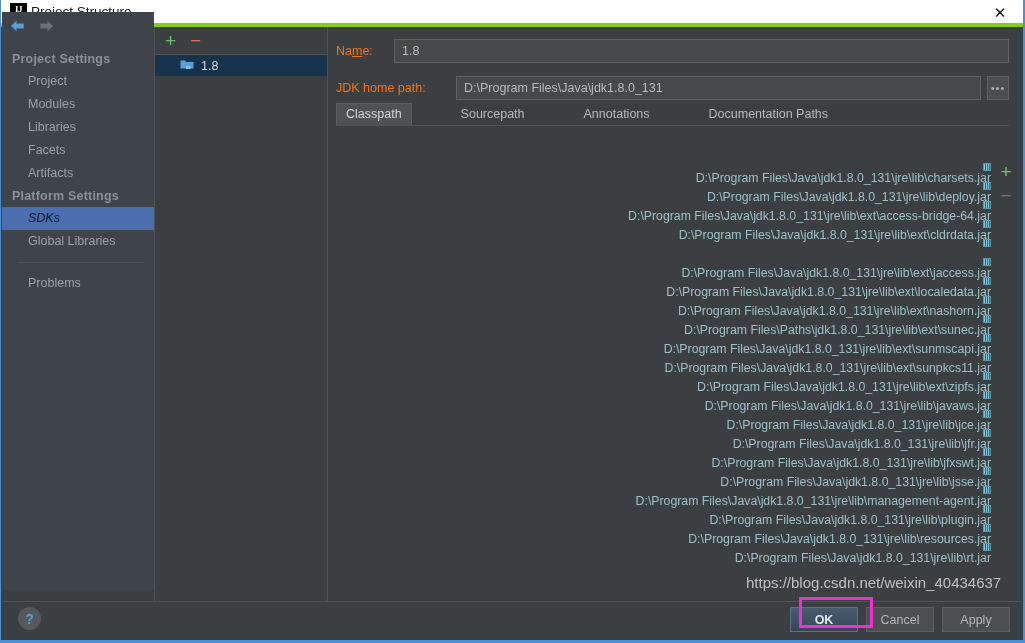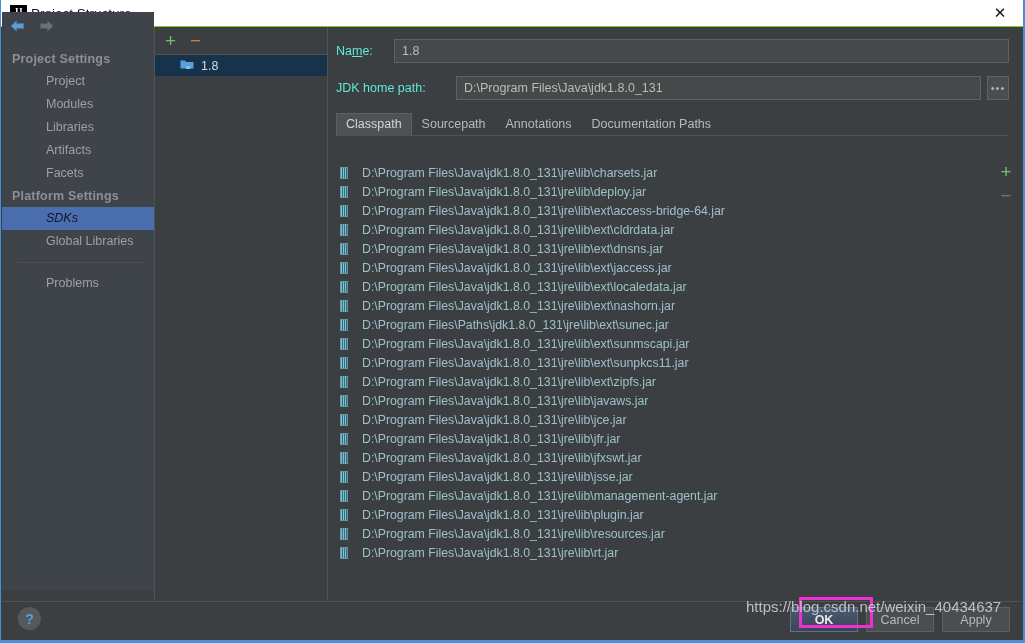--- a/index.html
+++ b/index.html
@@ -22,21 +22,21 @@
     border-bottom: 3px solid #4a90d9;
   }
 
   
   .titlebar {
     position: absolute;
     left: 0; top: 0;
     width: 100%;
     height: 27px;
     background: #ffffff;
-    border-bottom: 1px solid #84cc16;
+    border-bottom: 4px solid #84cc16;
     display: flex;
     align-items: center;
     box-sizing: border-box;
   }
   .title-icon {
     width: 17px; height: 17px;
     margin-left: 9px;
     background: #000000;
     color: #ffffff;
     font-size: 9px;
@@ -94,21 +94,21 @@
   .side-group {
     font-size: 12.5px;
     color: #8d9096;
     font-weight: bold;
     padding: 4px 0 4px 10px;
     letter-spacing: .2px;
   }
   .side-item {
     font-size: 12.5px;
     color: #9da0a6;
-    padding: 3px 0 3px 44px;
+    padding: 3px 0 3px 26px;
     cursor: pointer;
     line-height: 17px;
   }
   .side-item.selected {
     background: #4b6eaf;
     color: #0f172a;
     font-style: italic;
   }
   .side-sep {
     margin: 9px 10px 9px 16px;
@@ -172,21 +172,21 @@
   }
   .form-row {
     display: flex;
     align-items: center;
     padding: 0 12px 0 7px;
     height: 26px;
     margin-top: 11px;
   }
   .form-label {
     font-size: 12.5px;
-    color: #5eead4;
+    color: #f97316;
     width: 0;
     white-space: nowrap;
     margin-right: 10px;
   }
   .form-label.name { min-width: 48px; width: auto; }
   .form-label.jdk  { min-width: 110px; width: auto; }
   .lbl-u { text-decoration: underline; }
   .text-field {
     flex: 1;
     height: 24px;
@@ -212,24 +212,25 @@
     align-items: center;
     justify-content: center;
     box-sizing: border-box;
     cursor: pointer;
     letter-spacing: 1px;
   }
 
   
   .tabs {
     display: flex;
-    margin: 12px 0 0 7px;
+    margin: 2px 0 0 7px;
     border-bottom: 1px solid #4f5356;
     width: calc(100% - 19px);
     box-sizing: border-box;
+    gap: 39px;
   }
   .tab {
     font-size: 12.5px;
     color: #b6b9bd;
     padding: 3px 9px 4px 9px;
     border: 1px solid transparent;
     border-bottom: none;
     cursor: pointer;
     white-space: nowrap;
   }
@@ -244,24 +245,25 @@
     position: absolute;
     left: 7px;
     top: 136px;
     right: 30px;
     bottom: 10px;
     overflow: hidden;
   }
   .cp-row {
     height: 19px;
     display: flex;
-    align-items: center;
-    gap: 14px;
+    align-items: flex-end;
+    gap: 0;
     padding-left: 4px;
     cursor: pointer;
+    flex-direction: column;
   }
   .cp-label {
     font-size: 12.3px;
     color: #9ec0c9;
     white-space: nowrap;
   }
   .jar-icon {
     width: 8px; height: 12px;
     flex: 0 0 8px;
     background: repeating-linear-gradient(
@@ -354,21 +356,21 @@
     top: 597px;
     width: 74px;
     height: 31px;
     border: 3px solid #ef2fd4;
     box-sizing: border-box;
     pointer-events: none;
   }
   .watermark {
     position: absolute;
     left: 745px;
-    top: 598px;
+    top: 574px;
     font-size: 15px;
     color: #cfd2d5;
     opacity: .88;
     white-space: nowrap;
     pointer-events: none;
     font-family: "Liberation Sans", sans-serif;
   }
 </style>
 </head>
 <body>
@@ -392,22 +394,22 @@
         <svg width="17" height="14" viewBox="0 0 17 14">
           <path d="M9.5 2 L15 7 L9.5 12 L9.5 9.3 L2.5 9.3 L2.5 4.7 L9.5 4.7 Z" fill="#6d7178" stroke="#5b5f66" stroke-width="0.8"></path>
         </svg>
       </span>
     </div>
     <div class="side-list">
       <div class="side-group">Project Settings</div>
       <div class="side-item">Project</div>
       <div class="side-item">Modules</div>
       <div class="side-item">Libraries</div>
+      <div class="side-item">Facets</div>
       <div class="side-item">Artifacts</div>
-      <div class="side-item">Facets</div>
       <div class="side-group">Platform Settings</div>
       <div class="side-item selected">SDKs</div>
       <div class="side-item">Global Libraries</div>
       <div class="side-sep"></div>
       <div class="side-item">Problems</div>
     </div>
   </div>
 
   <div class="sdk-panel">
     <div class="sdk-toolbar">
@@ -460,21 +462,20 @@
         <div class="cp-row">
           <span class="jar-icon"></span>
           <span class="cp-label">D:\Program Files\Java\jdk1.8.0_131\jre\lib\ext\access-bridge-64.jar</span>
         </div>
         <div class="cp-row">
           <span class="jar-icon"></span>
           <span class="cp-label">D:\Program Files\Java\jdk1.8.0_131\jre\lib\ext\cldrdata.jar</span>
         </div>
         <div class="cp-row">
           <span class="jar-icon"></span>
-          <span class="cp-label">D:\Program Files\Java\jdk1.8.0_131\jre\lib\ext\dnsns.jar</span>
         </div>
         <div class="cp-row">
           <span class="jar-icon"></span>
           <span class="cp-label">D:\Program Files\Java\jdk1.8.0_131\jre\lib\ext\jaccess.jar</span>
         </div>
         <div class="cp-row">
           <span class="jar-icon"></span>
           <span class="cp-label">D:\Program Files\Java\jdk1.8.0_131\jre\lib\ext\localedata.jar</span>
         </div>
         <div class="cp-row">

